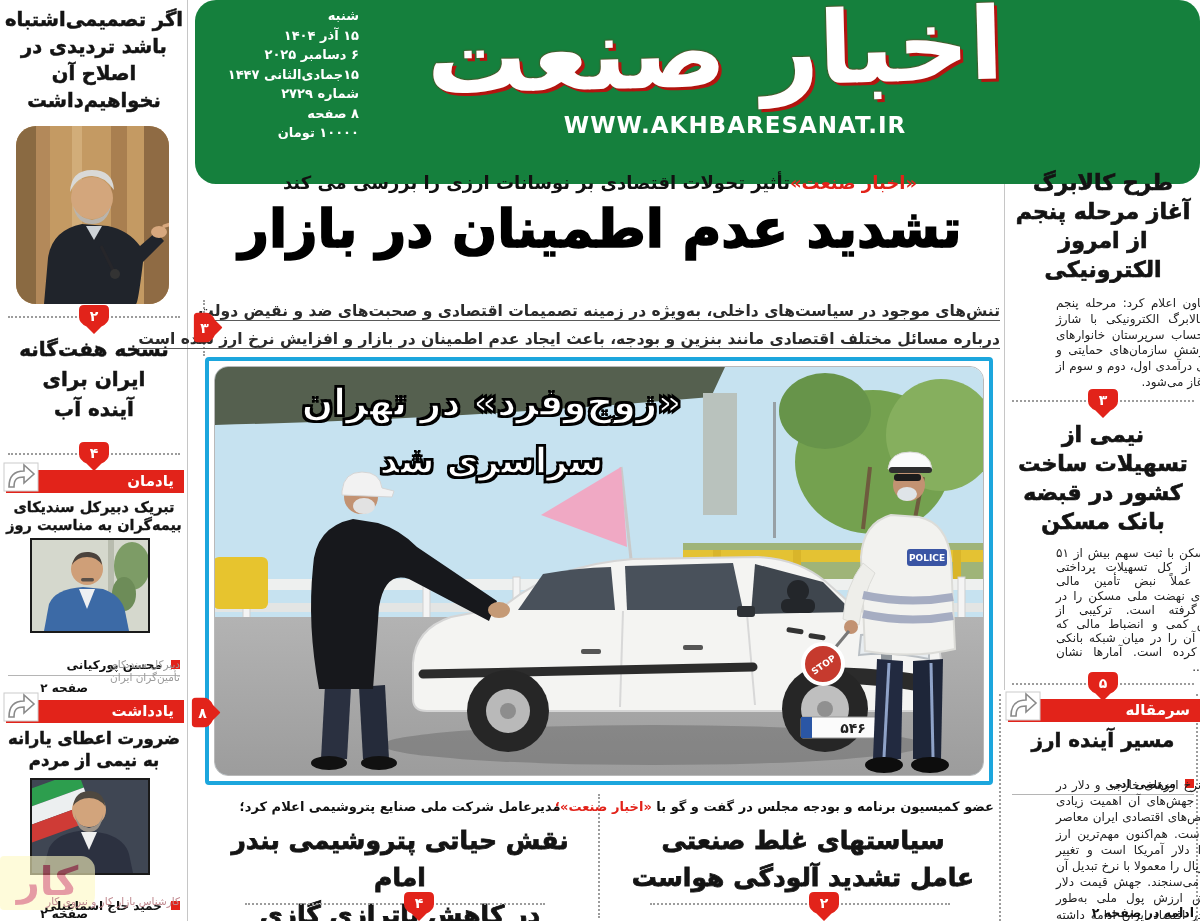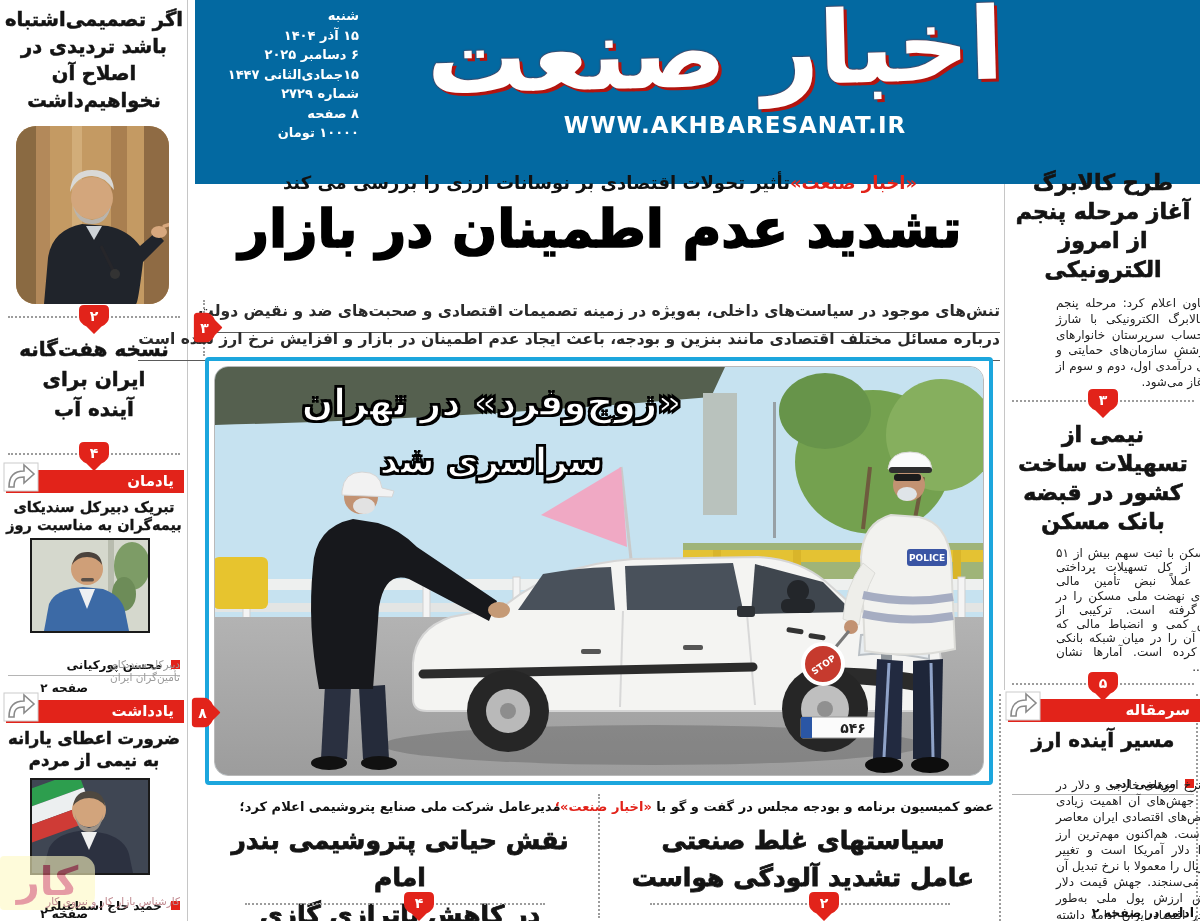--- a/index.html
+++ b/index.html
@@ -7,41 +7,41 @@
         font-family:"DejaVu Sans",sans-serif;direction:rtl;}
   .vr{position:absolute;width:0;border-left:1px solid #c6c6c6;}
   .vrd{position:absolute;width:0;border-left:2px dotted #9c9c9c;}
   .sep{position:absolute;border-top:2px dotted #9c9c9c;}
   .pbadge{position:absolute;width:34px;height:29px;background:#e2231a;color:#fff;
           font-weight:bold;font-size:14px;line-height:22px;text-align:center;
           clip-path:path("M2 5 Q2 0 7 0 L27 0 Q32 0 32 5 L32 12 Q32 18 24.5 21.5 L17 29 L9.5 21.5 Q2 18 2 12 Z");}
   .pbadge.side{transform:rotate(-90deg);}
   .pbadge.side b{display:block;transform:rotate(90deg);font-weight:bold;}
   .sep .pbadge{top:-13px;left:50%;margin-left:-17px;}
-  .masthead{position:absolute;left:195px;top:0;width:1005px;height:184px;background:#0369a1;}
+  .masthead{position:absolute;left:195px;top:0;width:1005px;height:184px;background:#15803d;border-radius:21px;}
   .mh-dates{position:absolute;left:14px;top:6px;width:150px;color:#fff;font-weight:bold;
             font-size:13px;line-height:19.5px;text-align:right;}
   .mh-logo{position:absolute;left:150px;top:-12px;width:740px;text-align:center;color:#fff;
            font-size:100px;font-weight:bold;line-height:128px;letter-spacing:2px;
            transform:rotate(-1.5deg);text-shadow:0 0 2px #a00e08,3px 3px 0 #b51510;}
   .mh-url{position:absolute;left:330px;top:112px;width:420px;text-align:center;color:#fff;
           font-weight:bold;font-size:23px;letter-spacing:1px;font-family:"DejaVu Sans",sans-serif;direction:ltr;}
   .banner{position:absolute;height:23px;background:#e2231a;color:#fff;font-weight:bold;
           font-size:15px;line-height:22px;padding-right:10px;box-sizing:border-box;text-align:right;}
   .banner .arrow{position:absolute;left:-3px;top:-8px;width:36px;height:30px;}
   .colhead{position:absolute;text-align:center;font-weight:bold;color:#141414;
            -webkit-text-stroke:0.5px #141414;}
   .kicker{position:absolute;text-align:center;font-weight:bold;font-size:13.5px;color:#111;white-space:nowrap;}
   .kicker .brand{color:#e2231a;}
   .mainhead{position:absolute;left:200px;top:198px;width:800px;text-align:center;
             font-size:53px;font-weight:bold;color:#000;-webkit-text-stroke:1.6px #000;
             white-space:nowrap;letter-spacing:-1px;}
   .subline{position:absolute;left:200px;width:800px;text-align:center;}
   .subline span{display:inline-block;font-size:15.5px;font-weight:bold;color:#2b2b2b;
-                border-bottom:1.5px solid #5a5a5a;padding-bottom:12px;white-space:nowrap;}
+                border-bottom:1.5px solid #5a5a5a;padding-bottom:0;white-space:nowrap;}
   .photoframe{position:absolute;left:205px;top:357px;width:788px;height:428px;box-sizing:border-box;
               border:4px solid #1ca6dd;background:#fff;padding:5px;border-radius:4px;}
   .photoinner{position:relative;width:770px;height:410px;border-radius:14px;overflow:hidden;border:1px solid #b9b9b9;box-sizing:border-box;}
   .overlay1,.overlay2{position:absolute;left:5%;width:62%;text-align:center;color:#fff;font-weight:bold;
             -webkit-text-stroke:1.6px #000;
             text-shadow:2px 2px 0 #000,-2px 2px 0 #000,2px -2px 0 #000,-2px -2px 0 #000;}
   .overlay1{top:14px;font-size:37px;}
   .overlay2{top:74px;font-size:35px;}
   .bodytxt{position:absolute;font-size:12px;color:#222;text-align:justify;line-height:15.8px;margin-left:44px;}
   .byrow{position:absolute;font-size:12px;font-weight:bold;color:#111;text-align:right;

